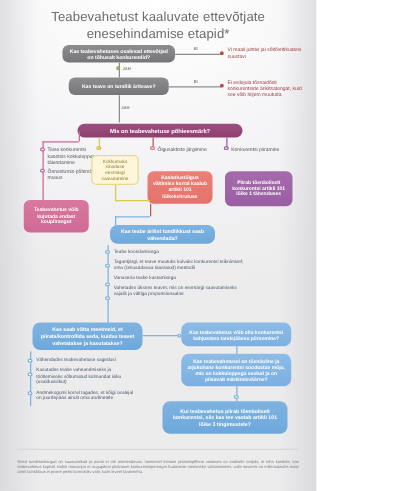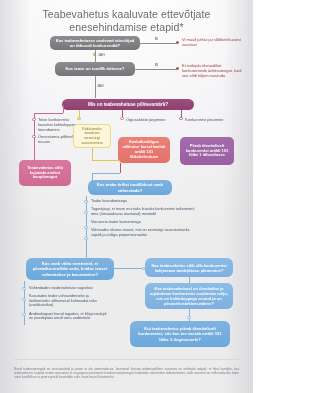--- a/index.html
+++ b/index.html
@@ -151,21 +151,21 @@
     position:absolute;left:14px;right:14px;bottom:33px;
     height:0.6px;background:#d8d8dc;
   }
 </style>
 </head>
 <body>
 
 <div class="page">
   <div class="vignette"></div>
 
-  <div class="title">Teabevahetus kaaluvate ettevõtjate enesehindamise etapid*</div>
+  <div class="title">Teabevahetust kaaluvate ettevõtjate enesehindamise etapid*</div>
 
   <div class="node gray" style="left:50px;top:36px;width:90px;height:14px;">Kas teabevahetuses osalevad ettevõtjad on tõhusalt konkurendid?</div>
 
   <div class="ln h gray" style="left:140px;top:42.6px;width:37px;"></div>
   <div class="dot red" style="left:176px;top:41px;"></div>
   <div class="lbl" style="left:155px;top:37.5px;">EI</div>
   <div class="note red" style="left:182px;top:37px;width:62px;">Vi maail juhtivi jai sõltõvritikuatevi suustavi</div>
 
   <div class="ln v gray" style="left:94.6px;top:50px;height:12px;"></div>
   <div class="dot green" style="left:93px;top:53px;"></div>

